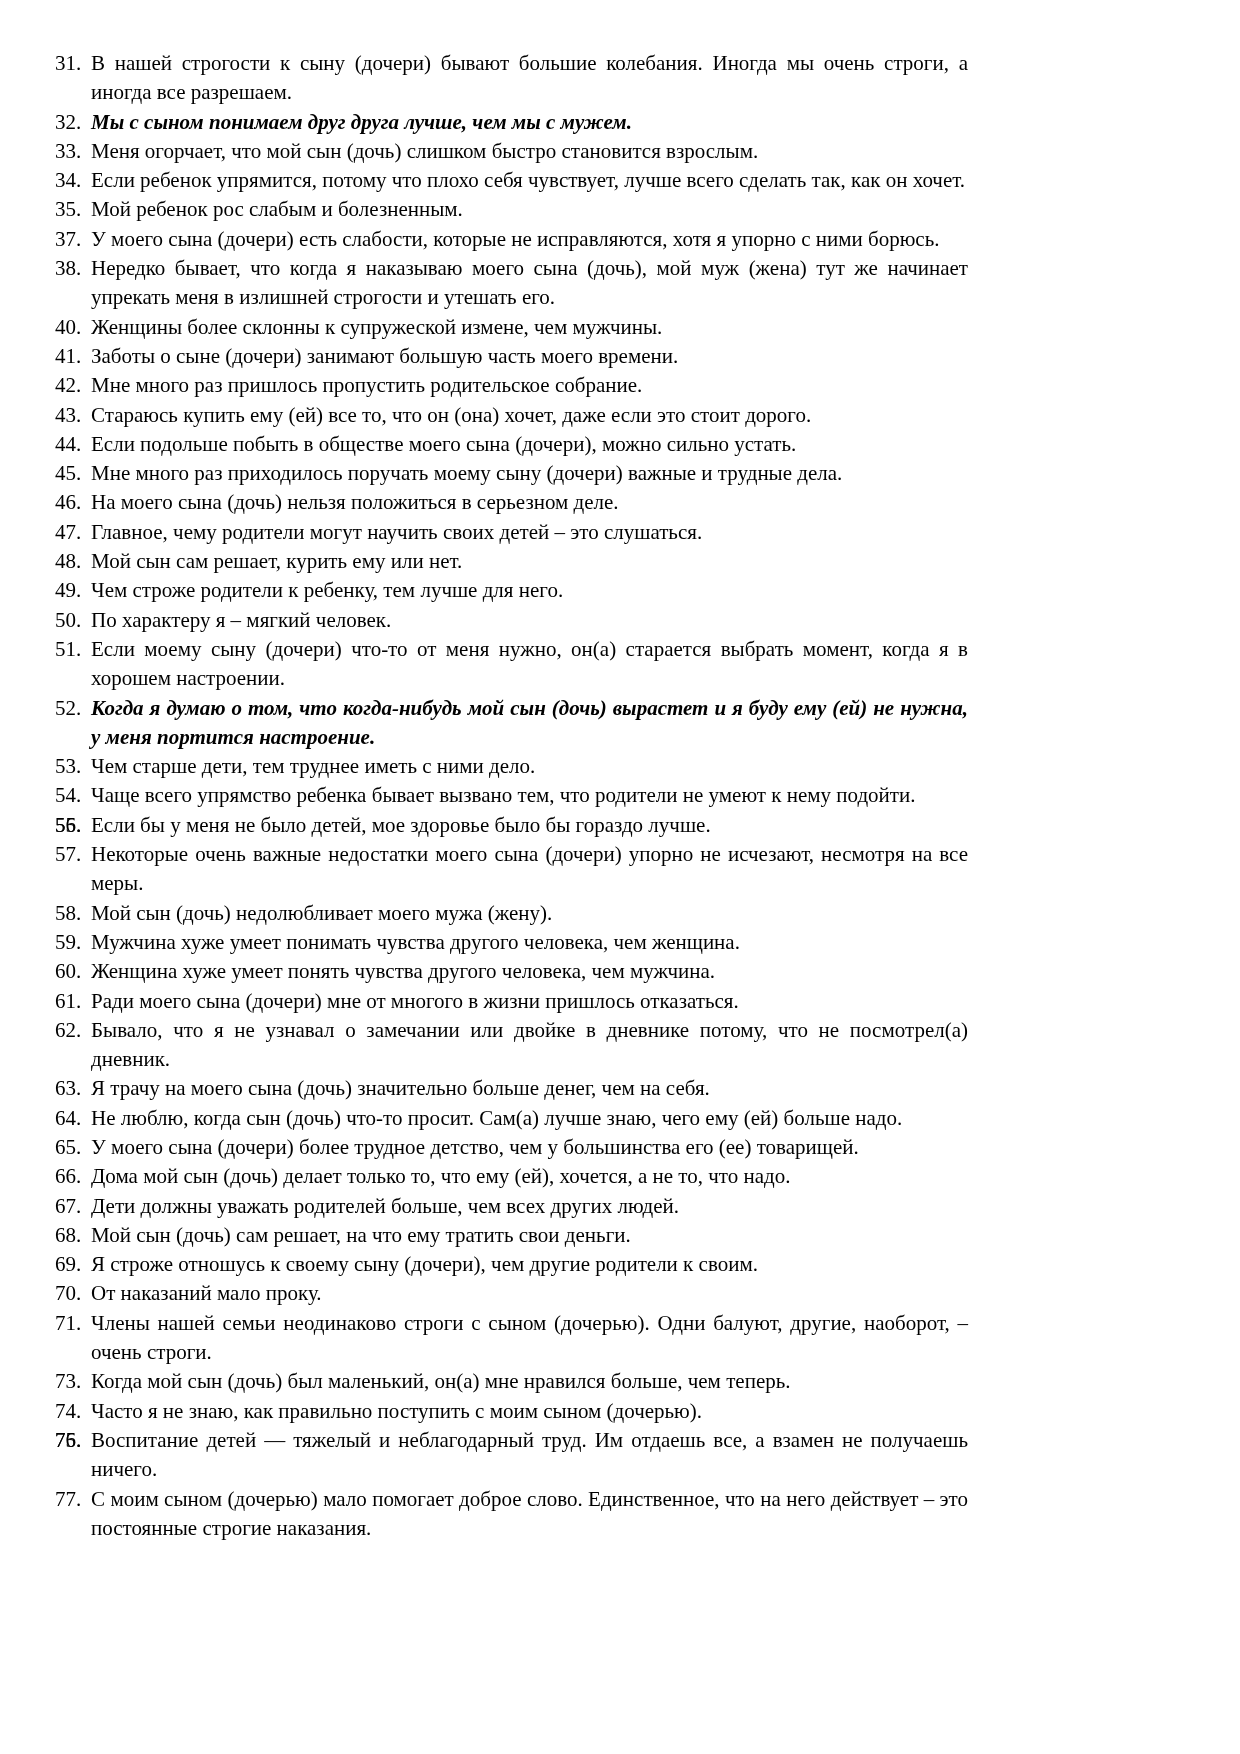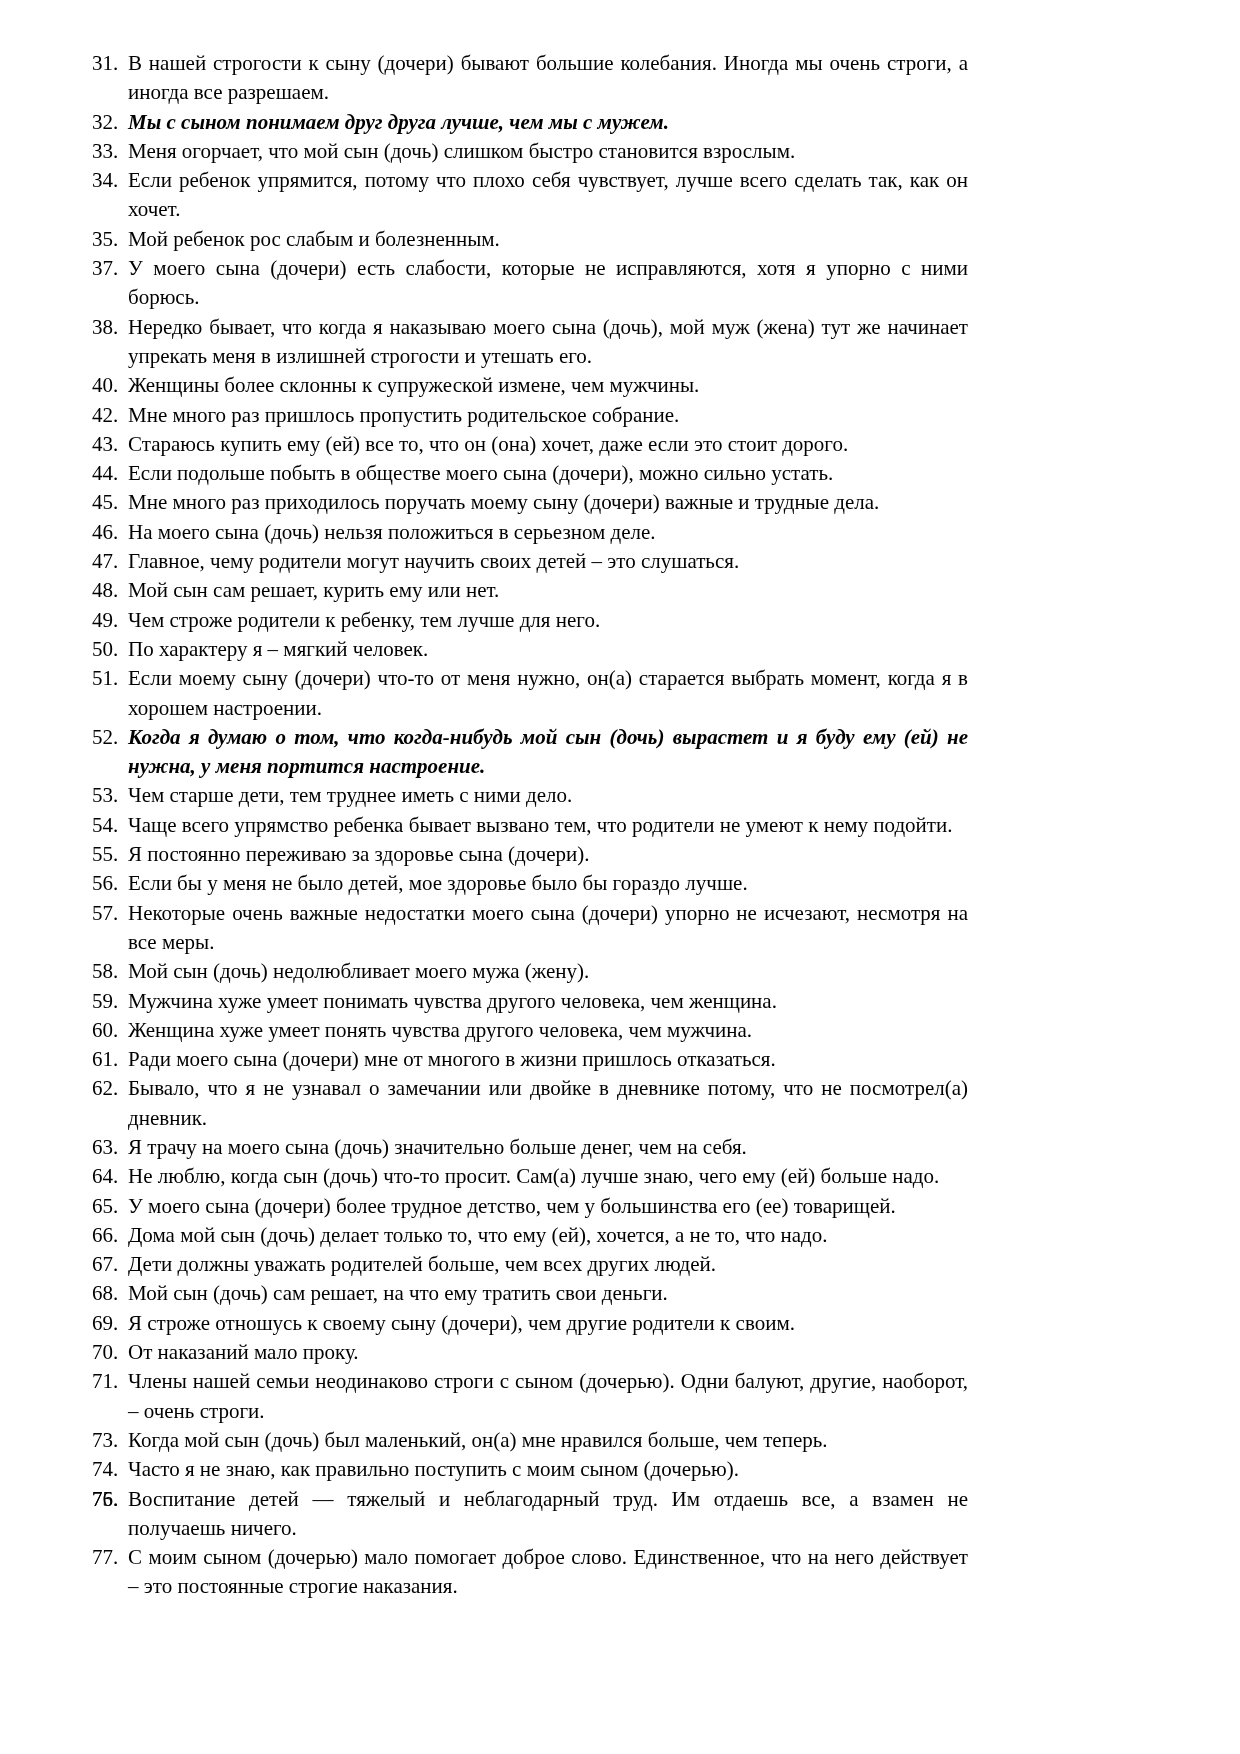--- a/index.html
+++ b/index.html
@@ -5,21 +5,21 @@
   html, body {
     margin: 0;
     padding: 0;
     background: #ffffff;
   }
   .page {
     width: 1052px;
     height: 1754px;
     background: #ffffff;
     box-sizing: border-box;
-    padding: 49px 84px 40px 92px;
+    padding: 49px 84px 40px 55px;
     overflow: hidden;
     font-family: "Liberation Serif", "DejaVu Serif", serif;
     font-size: 21px;
     line-height: 29.3px;
     color: #000000;
   }
   ol.qlist {
     list-style: none;
     margin: 0;
     padding: 0;
@@ -49,34 +49,35 @@
 <div class="page">
   <ol class="qlist">
       <li class="item"><span class="num">31.</span><span class="text">В нашей строгости к сыну (дочери) бывают большие колебания. Иногда мы очень строги, а иногда все разрешаем.</span></li>
       <li class="item italic"><span class="num">32.</span><span class="text">Мы с сыном понимаем друг друга лучше, чем мы с мужем.</span></li>
       <li class="item"><span class="num">33.</span><span class="text">Меня огорчает, что мой сын (дочь) слишком быстро становится взрослым.</span></li>
       <li class="item"><span class="num">34.</span><span class="text">Если ребенок упрямится, потому что плохо себя чувствует, лучше всего сделать так, как он хочет.</span></li>
       <li class="item"><span class="num">35.</span><span class="text">Мой ребенок рос слабым и болезненным.</span></li>
       <li class="item"><span class="num">37.</span><span class="text">У моего сына (дочери) есть слабости, которые не исправляются, хотя я упорно с ними борюсь.</span></li>
       <li class="item"><span class="num">38.</span><span class="text">Нередко бывает, что когда я наказываю моего сына (дочь), мой муж (жена) тут же начинает упрекать меня в излишней строгости и утешать его.</span></li>
       <li class="item"><span class="num">40.</span><span class="text">Женщины более склонны к супружеской измене, чем мужчины.</span></li>
+      <li class="item"><span class="num">41.</span><span class="text">Заботы о сыне (дочери) занимают большую часть моего времени.</span></li>
       <li class="item"><span class="num">42.</span><span class="text">Мне много раз пришлось пропустить родительское собрание.</span></li>
       <li class="item"><span class="num">43.</span><span class="text">Стараюсь купить ему (ей) все то, что он (она) хочет, даже если это стоит дорого.</span></li>
       <li class="item"><span class="num">44.</span><span class="text">Если подольше побыть в обществе моего сына (дочери), можно сильно устать.</span></li>
       <li class="item"><span class="num">45.</span><span class="text">Мне много раз приходилось поручать моему сыну (дочери) важные и трудные дела.</span></li>
       <li class="item"><span class="num">46.</span><span class="text">На моего сына (дочь) нельзя положиться в серьезном деле.</span></li>
       <li class="item"><span class="num">47.</span><span class="text">Главное, чему родители могут научить своих детей – это слушаться.</span></li>
       <li class="item"><span class="num">48.</span><span class="text">Мой сын сам решает, курить ему или нет.</span></li>
       <li class="item"><span class="num">49.</span><span class="text">Чем строже родители к ребенку, тем лучше для него.</span></li>
       <li class="item"><span class="num">50.</span><span class="text">По характеру я – мягкий человек.</span></li>
       <li class="item"><span class="num">51.</span><span class="text">Если моему сыну (дочери) что-то от меня нужно, он(а) старается выбрать момент, когда я в хорошем настроении.</span></li>
       <li class="item italic"><span class="num">52.</span><span class="text">Когда я думаю о том, что когда-нибудь мой сын (дочь) вырастет и я буду ему (ей) не нужна, у меня портится настроение.</span></li>
       <li class="item"><span class="num">53.</span><span class="text">Чем старше дети, тем труднее иметь с ними дело.</span></li>
       <li class="item"><span class="num">54.</span><span class="text">Чаще всего упрямство ребенка бывает вызвано тем, что родители не умеют к нему подойти.</span></li>
-      <li class="item"><span class="num">55.</span><span class="text">Я постоянно переживаю за здоровье сына (дочери).</span></li>
+      <li class="item"><span class="num">55.</span></li>
       <li class="item"><span class="num">56.</span><span class="text">Если бы у меня не было детей, мое здоровье было бы гораздо лучше.</span></li>
       <li class="item"><span class="num">57.</span><span class="text">Некоторые очень важные недостатки моего сына (дочери) упорно не исчезают, несмотря на все меры.</span></li>
       <li class="item"><span class="num">58.</span><span class="text">Мой сын (дочь) недолюбливает моего мужа (жену).</span></li>
       <li class="item"><span class="num">59.</span><span class="text">Мужчина хуже умеет понимать чувства другого человека, чем женщина.</span></li>
       <li class="item"><span class="num">60.</span><span class="text">Женщина хуже умеет понять чувства другого человека, чем мужчина.</span></li>
       <li class="item"><span class="num">61.</span><span class="text">Ради моего сына (дочери) мне от многого в жизни пришлось отказаться.</span></li>
       <li class="item"><span class="num">62.</span><span class="text">Бывало, что я не узнавал о замечании или двойке в дневнике потому, что не посмотрел(а) дневник.</span></li>
       <li class="item"><span class="num">63.</span><span class="text">Я трачу на моего сына (дочь) значительно больше денег, чем на себя.</span></li>
       <li class="item"><span class="num">64.</span><span class="text">Не люблю, когда сын (дочь) что-то просит. Сам(а) лучше знаю, чего ему (ей) больше надо.</span></li>
       <li class="item"><span class="num">65.</span><span class="text">У моего сына (дочери) более трудное детство, чем у большинства его (ее) товарищей.</span></li>

